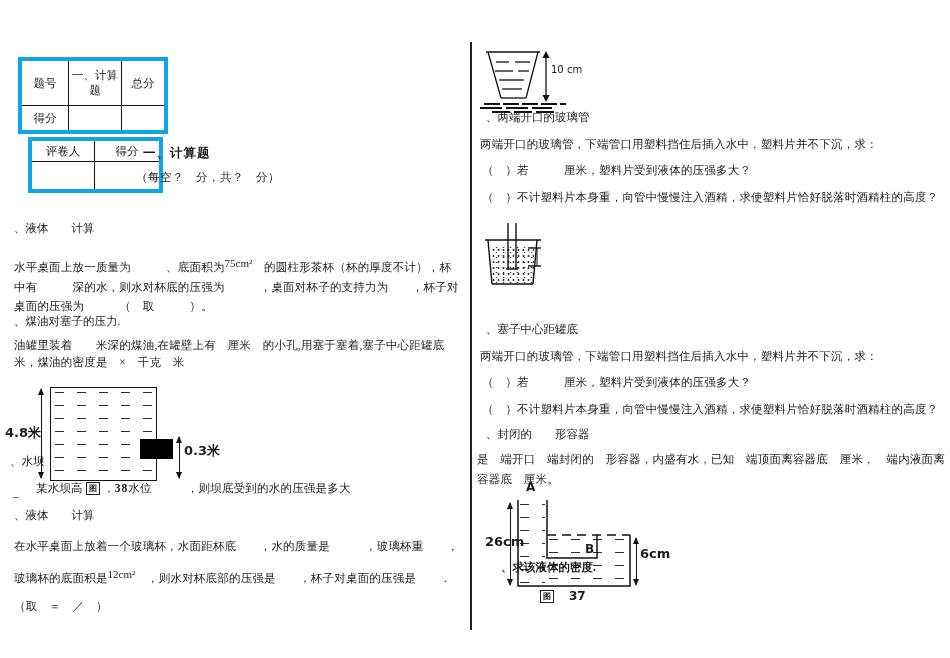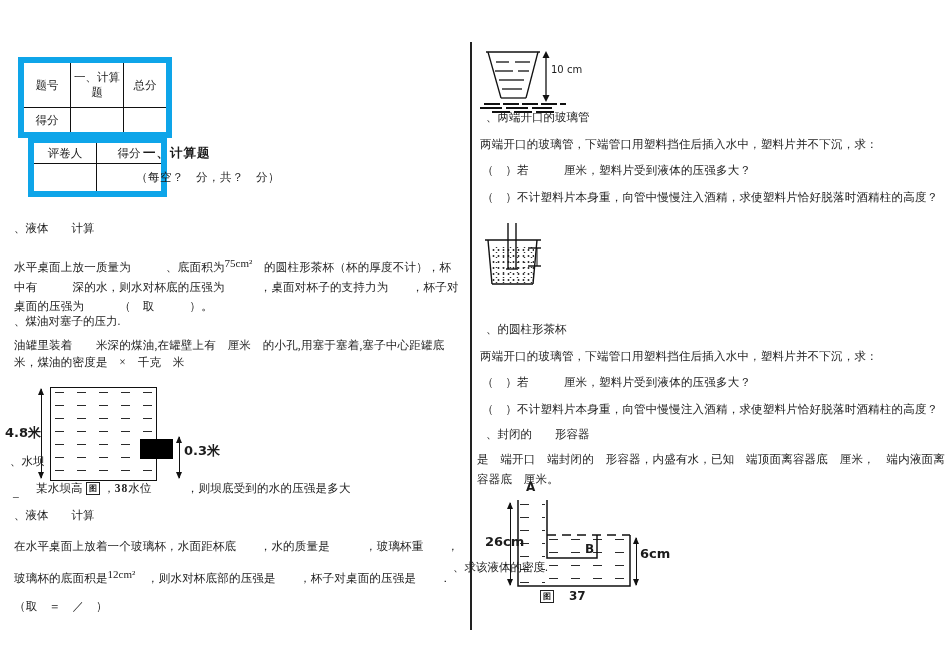--- a/index.html
+++ b/index.html
@@ -5,21 +5,21 @@
   html,body{margin:0;padding:0;background:#e8e8e8;}
   .canvas{position:relative;width:950px;height:658px;background:#ffffff;margin:0 auto;
           font-family:"Liberation Serif","DejaVu Serif",serif;color:#1c1c1c;overflow:hidden;}
   .abs{position:absolute;}
   .para{font-size:11.5px;line-height:19.5px;letter-spacing:.2px;white-space:pre-wrap;}
   .line{font-size:11.5px;letter-spacing:.2px;white-space:nowrap;}
   .qlabel{font-size:11.5px;white-space:nowrap;}
   .supt{font-size:11px;vertical-align:4px;letter-spacing:0;}
   .h-title{font-weight:bold;font-size:12.5px;letter-spacing:1px;}
   .h-note{font-size:11.5px;letter-spacing:.5px;}
-  .dtable{border-collapse:collapse;border:6px solid #0ea5e9;font-size:11.5px;background:#fff;}
+  .dtable{border-collapse:collapse;border:4px solid #0ea5e9;font-size:11.5px;background:#fff;}
   .dtable td{border:1px solid #111;text-align:center;vertical-align:middle;padding:0 3px;line-height:15px;}
   .figlabel{font-family:"DejaVu Sans","Liberation Sans",sans-serif;font-size:12px;font-weight:bold;white-space:nowrap;}
   .figlabel.small{font-size:10px;}
   .imgbox{display:inline-block;border:1.2px solid #222;font-size:8px;line-height:9px;padding:1px 2px;vertical-align:1px;font-weight:bold;}
   .bnum{font-weight:bold;letter-spacing:1px;margin-top:9px;}
   
   .varrow{position:absolute;width:0;border-left:1px solid #111;}
   .varrow::before,.varrow::after{content:"";position:absolute;left:-4px;width:0;height:0;
      border-left:3.5px solid transparent;border-right:3.5px solid transparent;}
   .varrow::before{top:-1px;border-bottom:7px solid #111;}
@@ -145,21 +145,21 @@
         <line x1="24" y1="1" x2="24" y2="47"></line>
         <line x1="32" y1="1" x2="32" y2="47"></line>
         <line x1="22" y1="47" x2="34" y2="47"></line>
         <line x1="44" y1="26" x2="57" y2="26"></line>
         <line x1="44" y1="44" x2="57" y2="44"></line>
         <line x1="53" y1="26" x2="53" y2="44" stroke-width="1"></line>
       </g>
     </svg>
   </div>
 
-  <div class="abs qlabel" style="left:486px;top:322px;">、的圆柱形茶杯</div>
+  <div class="abs qlabel" style="left:486px;top:322px;">、塞子中心距罐底</div>
   <div class="abs line" style="left:480px;top:349px;">两端开口的玻璃管，下端管口用塑料挡住后插入水中，塑料片并不下沉，求：</div>
   <div class="abs line" style="left:482px;top:375px;">（　）若　　　厘米，塑料片受到液体的压强多大？</div>
   <div class="abs line" style="left:482px;top:402px;">（　）不计塑料片本身重，向管中慢慢注入酒精，求使塑料片恰好脱落时酒精柱的高度？</div>
 
   <div class="abs qlabel" style="left:486px;top:427px;">、封闭的　　形容器</div>
   <div class="abs para" style="left:477px;top:449px;width:468px;line-height:20px;">是　端开口　端封闭的　形容器，内盛有水，已知　端顶面离容器底　厘米，　端内液面离容器底　厘米。</div>
 
   <div class="abs" style="left:485px;top:482px;width:185px;height:126px;">
     <div class="dashes" style="left:35px;top:22px;width:25px;height:80px;"></div>
     <div class="dashes" style="left:64px;top:57px;width:79px;height:45px;"></div>
@@ -175,15 +175,15 @@
     <div class="abs figlabel" style="left:41px;top:-2px;">A</div>
     <div class="abs figlabel" style="left:100px;top:60px;">B</div>
     <div class="abs figlabel" style="left:0px;top:52px;font-size:13px;">26cm</div>
     <div class="abs figlabel" style="left:155px;top:64px;font-size:13px;">6cm</div>
     <div class="abs" style="left:55px;top:107px;font-size:12px;font-weight:bold;">
       <span class="imgbox">图</span>
       <span style="margin-left:12px;font-family:'DejaVu Sans',sans-serif;">37</span>
     </div>
   </div>
 
-  <div class="abs qlabel" style="left:453px;top:560px;z-index:5;">、求该液体的密度.</div>
+  <div class="abs qlabel" style="left:501px;top:560px;z-index:5;font-weight:bold;">、求该液体的密度.</div>
 
 </div>
 
 </body></html>

